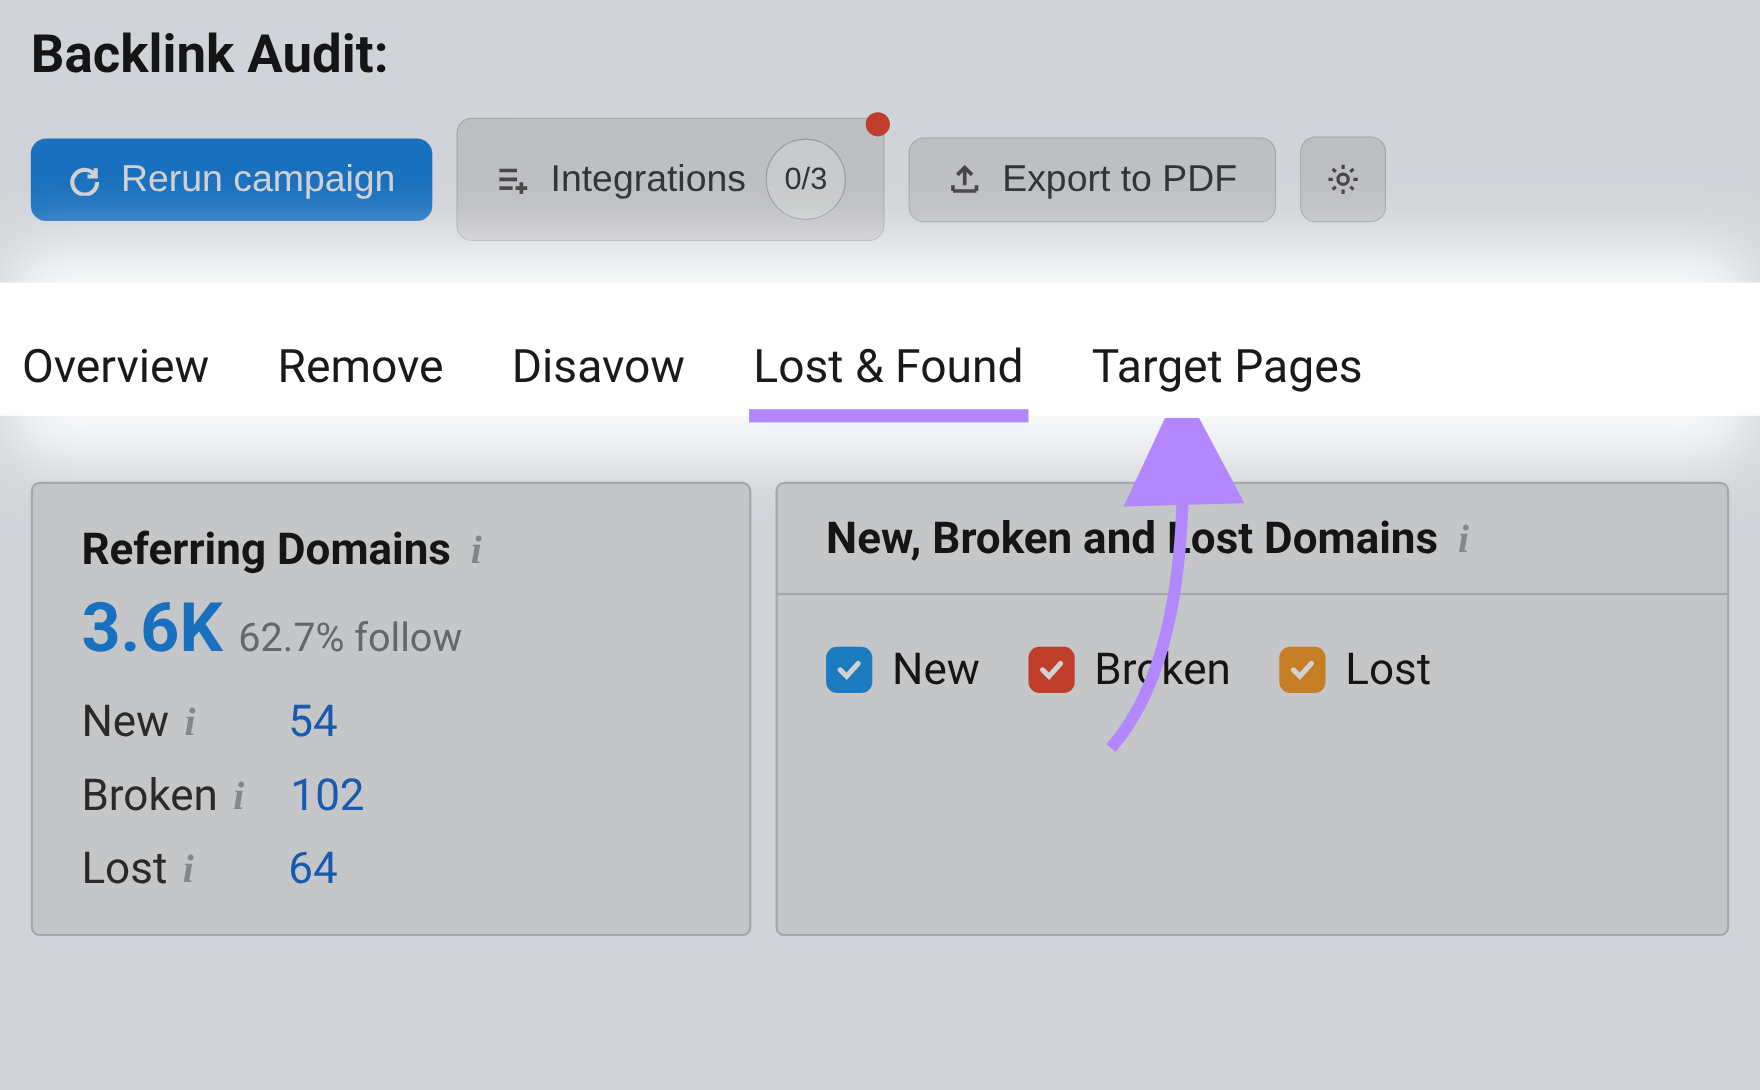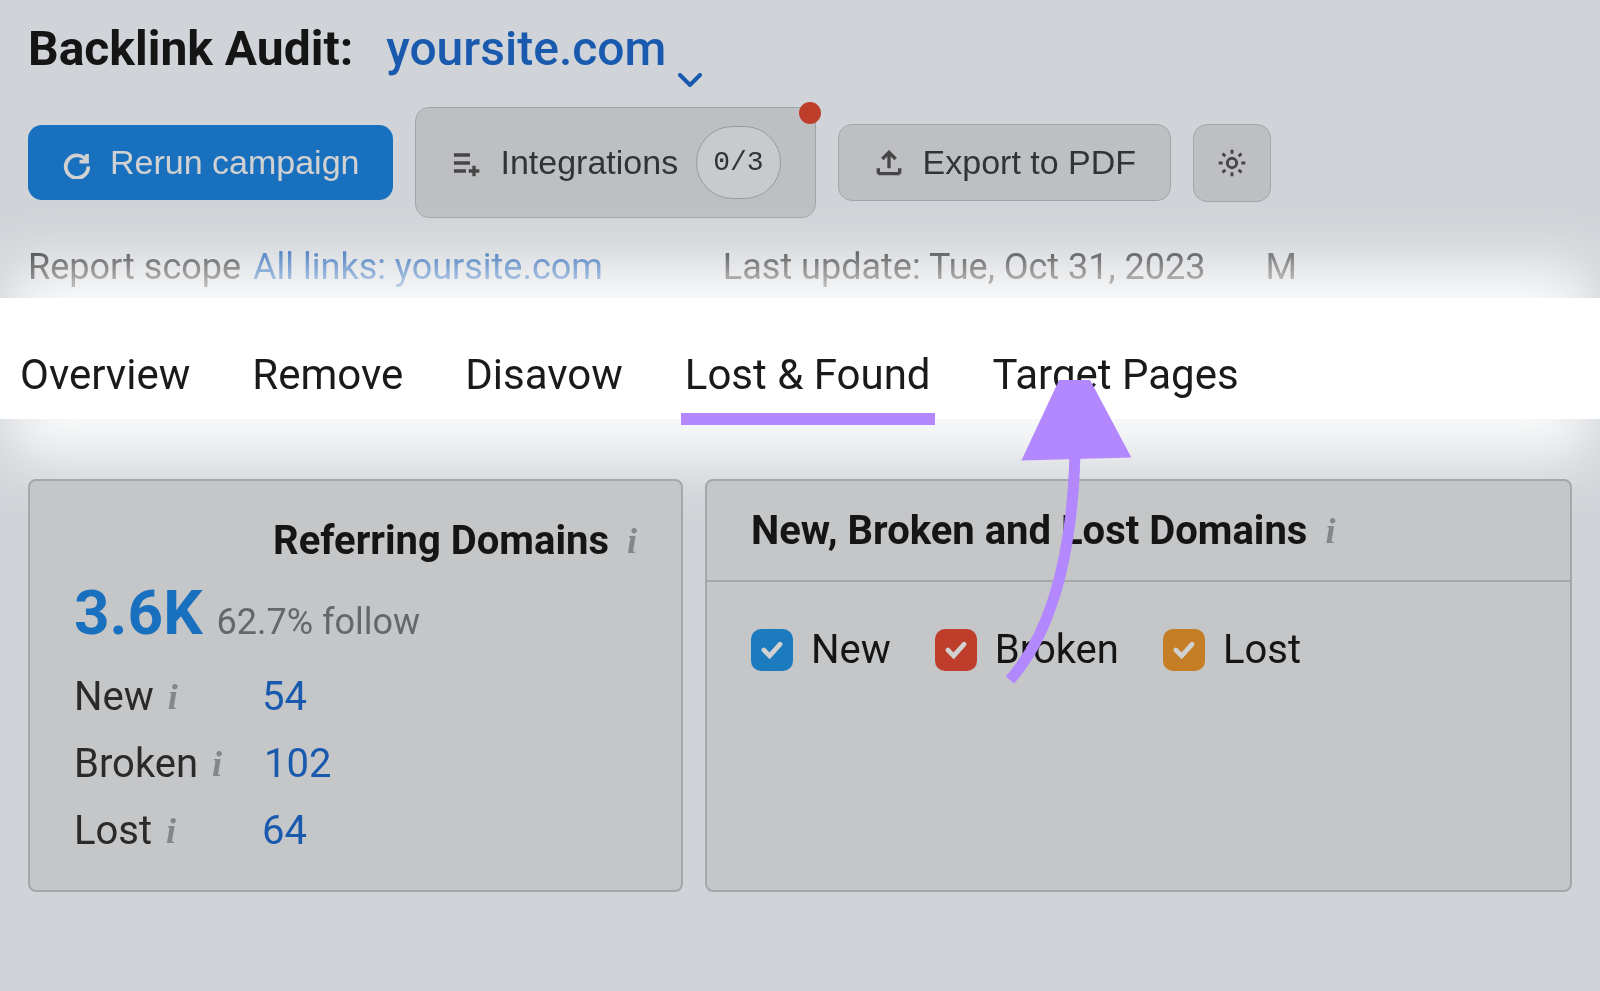--- a/index.html
+++ b/index.html
@@ -87,21 +87,20 @@
       justify-content: center;
       cursor: pointer;
     }
     .pill {
       background: #f5f6f8;
       border: 1px solid #b8bcc0;
       border-radius: 999px;
       padding: 20px 16px;
       font-size: 28px;
       color: #3a3f44;
-      font-family: Liberation Mono, monospace;
     }
     .red-dot {
       position: absolute;
       top: -6px;
       right: -6px;
       width: 22px;
       height: 22px;
       background: #e94b35;
       border-radius: 50%;
     }
@@ -189,21 +188,20 @@
       align-items: center;
       gap: 18px;
     }
     .card-title {
       font-size: 40px;
       font-weight: 700;
       color: #1a1a1a;
       display: flex;
       align-items: center;
       gap: 18px;
-      justify-content: flex-end;
     }
     .info-icon {
       color: #a0a4a8;
       font-size: 36px;
       font-style: italic;
       font-family: Georgia, serif;
       font-weight: bold;
     }
     .big-metric {
       display: flex;
@@ -299,28 +297,20 @@
       pointer-events: none;
       z-index: 100;
     }
   </style>
 </head>
 <body>
 
 <div class="dimmed header">
   <div class="title-row">
     <span class="title-label">Backlink Audit:</span>
-    <span class="title-domain">
-      <span>yoursite.com</span>
-      <span class="chevron-down">
-        <svg viewBox="0 0 24 14" fill="none" stroke-width="4" stroke-linecap="round">
-            <path d="M2 2 L12 12 L22 2"></path>
-          </svg>
-      </span>
-    </span>
   </div>
 
   <div class="action-row">
     <button class="btn btn-primary">
       <span class="refresh-icon">
         <svg viewBox="0 0 24 24" fill="none" stroke="#fff" stroke-width="3">
             <path d="M20 4 L20 10 L14 10 M20 10 A9 9 0 1 0 21 14"></path>
           </svg>
       </span>
       <span>Rerun campaign</span>
@@ -349,29 +339,20 @@
     <button class="btn-icon-only">
       <span class="gear-icon">
         <svg viewBox="0 0 24 24" fill="none" stroke="#555" stroke-width="2.2">
             <circle cx="12" cy="12" r="3.5"></circle>
             <path d="M12 2 L12 5 M12 19 L12 22 M2 12 L5 12 M19 12 L22 12 M4.9 4.9 L7 7 M17 17 L19.1 19.1 M4.9 19.1 L7 17 M17 7 L19.1 4.9"></path>
           </svg>
       </span>
     </button>
   </div>
 
-  <div class="info-row">
-    <span class="scope-label">Report scope</span>
-    <span class="scope-link">All links: yoursite.com</span>
-    <span class="last-update">
-      <span>Last update:</span>
-      <span>Tue, Oct 31, 2023</span>
-    </span>
-    <span class="truncated">M</span>
-  </div>
 </div>
 
 <div class="tabs-wrapper">
   <div class="tabs">
     <div class="tab">Overview</div>
     <div class="tab">Remove</div>
     <div class="tab">Disavow</div>
     <div class="tab">
       <span>Lost &amp; Found</span>
       <div class="tab-underline"></div>

